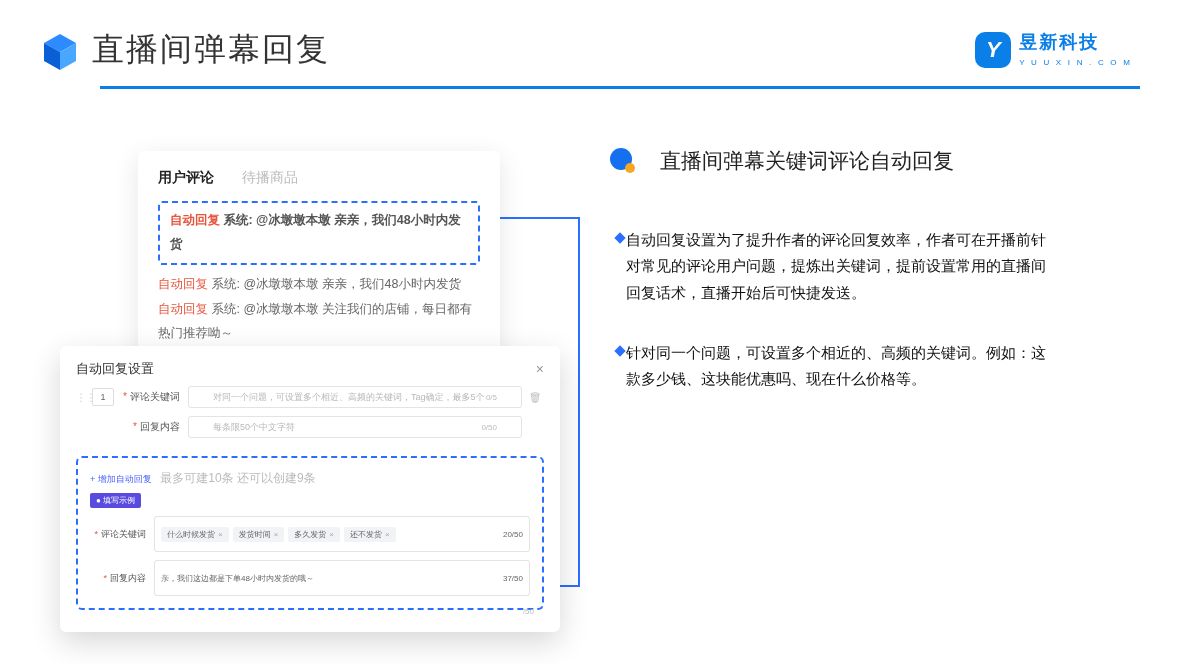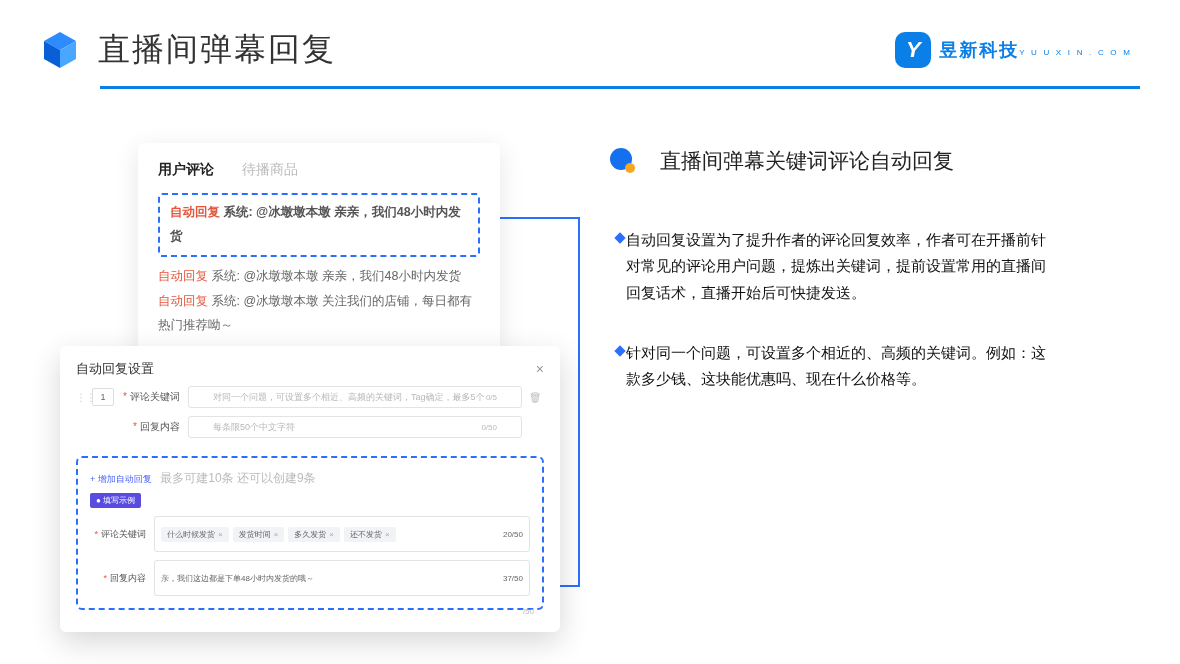--- a/index.html
+++ b/index.html
@@ -1,36 +1,36 @@
 <!DOCTYPE html>
 <html><head>
 <meta charset="utf-8">
 <style>
 *{margin:0;padding:0;box-sizing:border-box;font-family:"Microsoft YaHei","PingFang SC",sans-serif;-webkit-font-smoothing:antialiased}
 body{width:1180px;height:664px;background:#fff;position:relative;overflow:hidden}
 
 
 .header{display:flex;align-items:center;justify-content:space-between;padding:28px 48px 0 40px}
-.title-group{display:flex;align-items:center;gap:18px}
+.title-group{display:flex;align-items:flex-end;gap:12px}
 .cube-icon{width:40px;height:40px;position:relative}
 .page-title{font-size:32px;font-weight:500;color:#333;letter-spacing:2px}
 .brand{display:flex;align-items:center;gap:8px}
 .brand-mark{width:36px;height:36px;background:#0a7fe8;border-radius:10px;display:flex;align-items:center;justify-content:center;color:#fff;font-weight:900;font-size:22px;font-style:italic;font-family:Arial,sans-serif}
-.brand-text{display:flex;flex-direction:row;line-height:1}
+.brand-text{display:flex;flex-direction:column;line-height:1}
 .brand-cn{font-size:18px;font-weight:700;color:#0a7fe8;letter-spacing:2px}
 .brand-en{font-size:8px;color:#0a7fe8;letter-spacing:2.2px;margin-top:8px}
 .hr{height:3px;background:#0a7fe8;margin:14px 40px 0 100px}
 
 
 .main{display:flex;padding:54px 56px 0 60px;gap:28px}
 .left{position:relative;width:520px;height:480px}
 .right{flex:1;padding-top:4px}
 
 
-.comments-card{position:absolute;top:0;left:78px;width:362px;background:#fff;border-radius:6px;box-shadow:0 6px 26px rgba(0,0,0,0.10);padding:18px 20px 22px;z-index:2}
+.comments-card{position:absolute;top:8px;left:78px;width:362px;background:#fff;border-radius:6px;box-shadow:0 6px 26px rgba(0,0,0,0.10);padding:18px 20px 22px;z-index:2}
 .tabs{display:flex;gap:28px;font-size:14px;margin-bottom:14px}
 .tab{font-weight:700;color:#222}
 .tab-off{font-weight:400;color:#bbb}
 .comment{font-size:12.5px;line-height:1.9;color:#666;margin-top:2px}
 .auto{color:#e4573d;font-weight:500}
 .comment.hi{border:2px dashed #2b6fff;border-radius:4px;padding:6px 10px;margin:4px 0 8px;color:#555;font-weight:700}
 .comment.hi .auto{font-weight:700}
 
 
 .connector{position:absolute;top:74px;left:440px;width:84px;height:370px;z-index:1}

